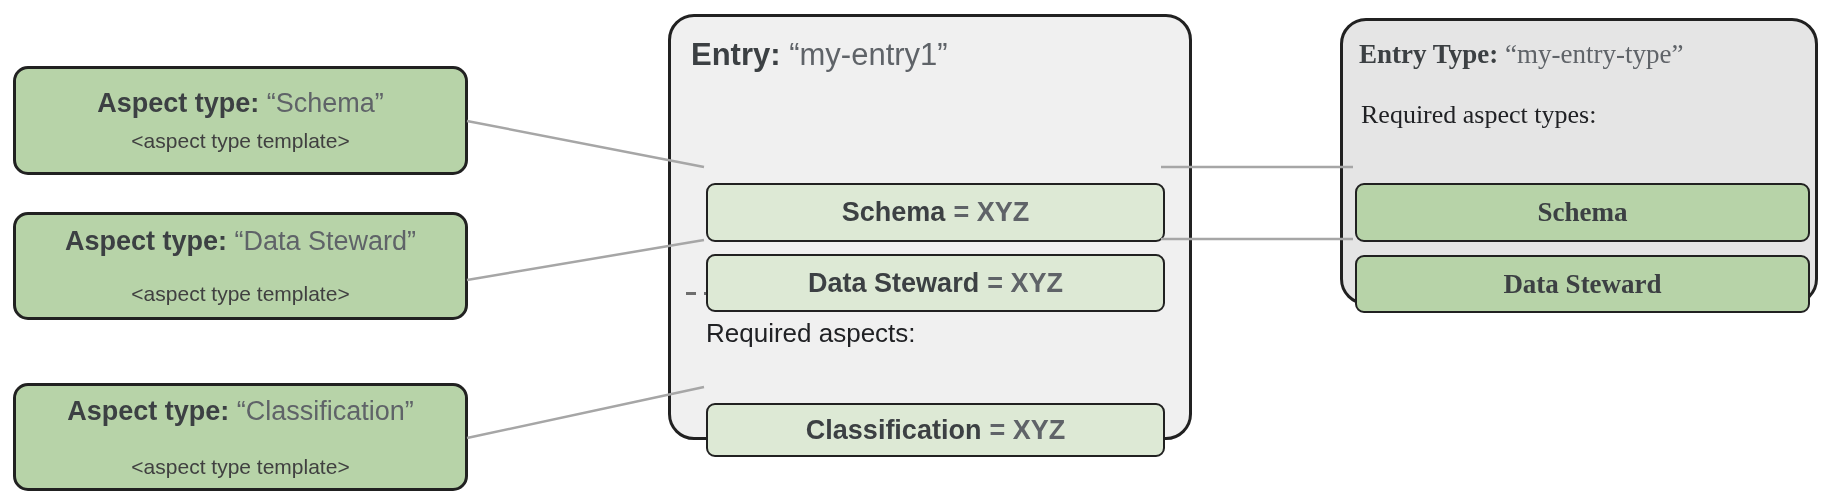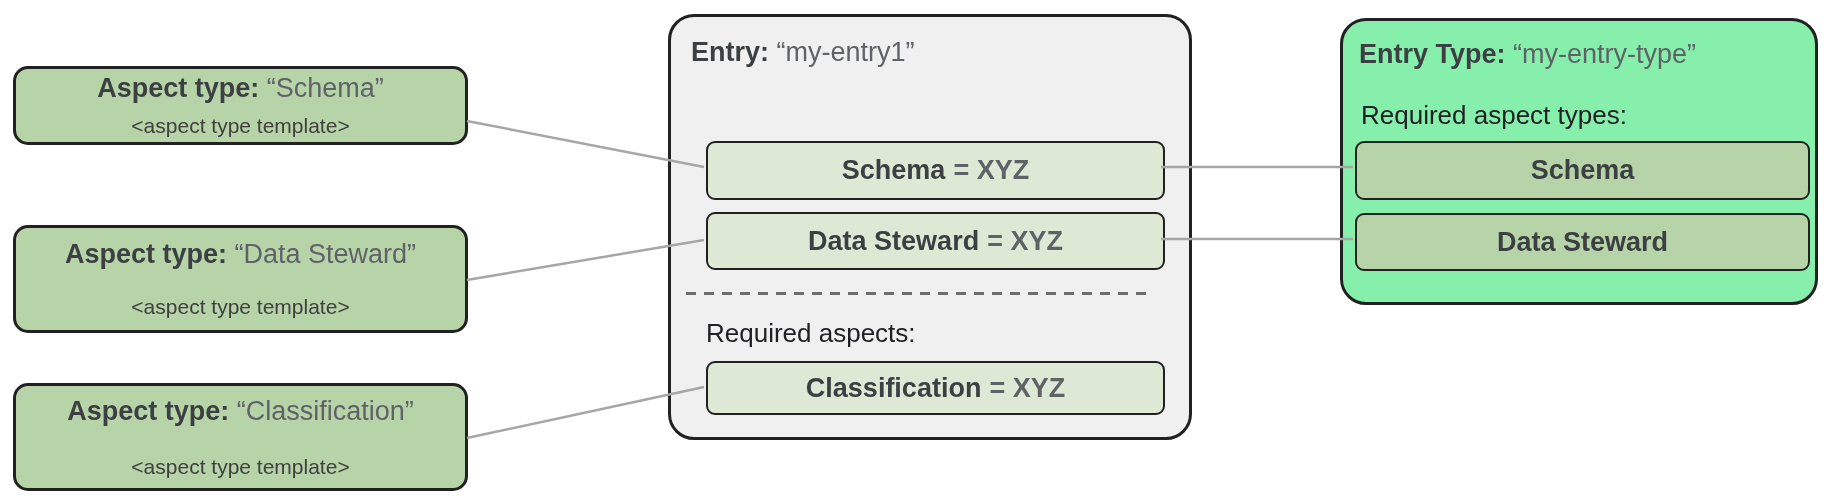--- a/index.html
+++ b/index.html
@@ -50,57 +50,59 @@
     left: 668px; top: 14px;
     width: 524px; height: 426px;
     box-sizing: border-box;
     background: #f0f0f0;
     border: 3px solid #212121;
     border-radius: 26px;
     z-index: 2;
   }
   .entry-box .title {
     position: absolute; left: 20px; top: 20px;
-    font-size: 27px;
+    font-size: 31px;
   }
   .section-label {
     position: absolute; left: 35px;
     font-size: 26px; color: #202124;
   }
   .chip {
     position: absolute;
     box-sizing: border-box;
     border: 2.5px solid #212121;
     border-radius: 9px;
     display: flex;
     justify-content: center;
     align-items: center;
     font-size: 27px;
     z-index: 4;
+    margin-top: 42px;
   }
   .chip-light { background: #dde9d5; left: 35px; width: 459px; height: 59px; }
   .chip .name { font-weight: 700; color: #3c4043; }
   .chip .val  { font-weight: 700; color: #5f6368; margin-left: 8px; }
   .dashed {
     position: absolute;
     left: 15px; top: 275px;
     width: 464px; height: 3px;
     background: repeating-linear-gradient(90deg, #6e6e6e 0 10px, transparent 10px 18px);
   }
 
   
   .entry-type-box {
     position: absolute;
     left: 1340px; top: 18px;
     width: 478px; height: 287px;
     box-sizing: border-box;
-    background: #86efac;
+    background: #e5e5e5;
     border: 3px solid #212121;
     border-radius: 26px;
     z-index: 2;
+    font-family: Liberation Serif, serif;
   }
   .entry-type-box .title {
     position: absolute; left: 16px; top: 18px;
     font-size: 27px;
   }
   .entry-type-box .section-label { left: 18px; }
   .chip-green { background: #b7d3a8; left: 12px; width: 455px; height: 59px; }
 </style>
 </head>
 <body>
@@ -108,26 +110,26 @@
 <div class="canvas">
 
   <svg class="connectors" viewBox="0 0 1828 504" xmlns="http://www.w3.org/2000/svg">
     <line x1="467" y1="121" x2="704" y2="167"></line>
     <line x1="467" y1="280" x2="704" y2="240"></line>
     <line x1="467" y1="438" x2="704" y2="387"></line>
     <line x1="1161" y1="167" x2="1353" y2="167"></line>
     <line x1="1161" y1="239" x2="1353" y2="239"></line>
   </svg>
 
-  <div class="aspect-box" style="top:66px; height:79px;">
+  <div class="aspect-box" style="top:66px; height:109px;">
     <div class="line1"><span class="b">Aspect type:</span> <span class="q">“Schema”</span></div>
     <div class="tpl">&lt;aspect type template&gt;</div>
   </div>
 
-  <div class="aspect-box" style="top:225px;gap:25px;">
+  <div class="aspect-box" style="top:212px;gap:25px;">
     <div class="line1"><span class="b">Aspect type:</span> <span class="q">“Data Steward”</span></div>
     <div class="tpl">&lt;aspect type template&gt;</div>
   </div>
 
   <div class="aspect-box" style="top:383px;gap:28px;">
     <div class="line1"><span class="b">Aspect type:</span> <span class="q">“Classification”</span></div>
     <div class="tpl">&lt;aspect type template&gt;</div>
   </div>
 
   <div class="entry-box">

